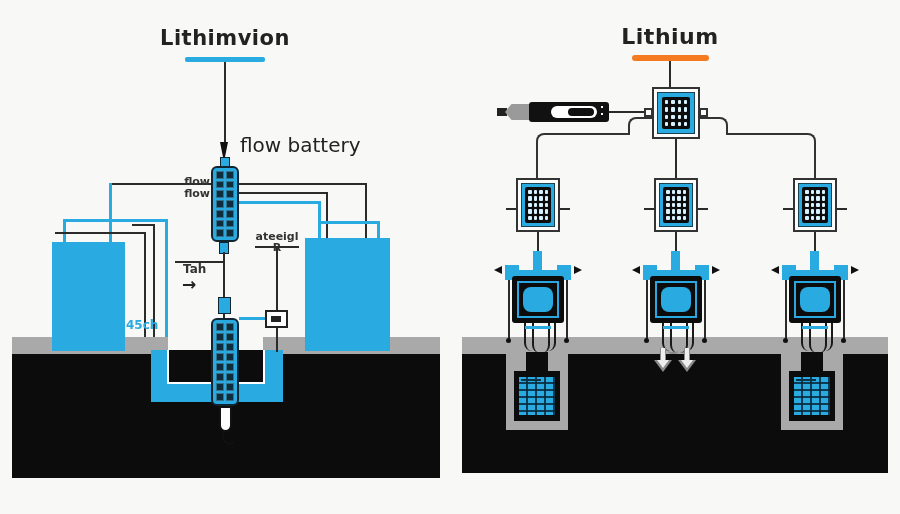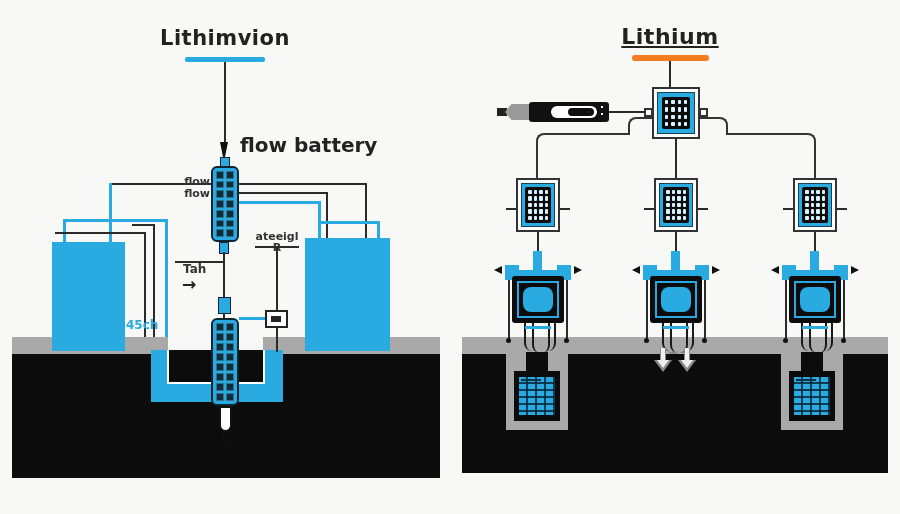--- a/index.html
+++ b/index.html
@@ -1,20 +1,20 @@
 <!DOCTYPE html>
 <html><head>
 <meta charset="utf-8">
 <style>
   html,body{margin:0;padding:0;background:#ffffff;}
   .stage{position:relative;width:900px;height:514px;background:#f8f8f7;overflow:hidden;
          font-family:"DejaVu Sans",sans-serif;color:#1a1a1a;}
   .abs{position:absolute;}
   .title{font-size:21px;font-weight:600;letter-spacing:.5px;text-align:center;color:#222;}
-  .hand{font-size:20px;font-weight:700;color:#222;}
+  .hand{font-size:20px;font-weight:400;color:#222;}
   .small{font-size:11px;font-weight:600;color:#333;line-height:1.0;}
   .blue{background:#29abe2;}
   .darkline{background:#2b2b2b;}
   .stack{background:#29abe2;border:2px solid #10252f;border-radius:6px;box-sizing:border-box;padding:3px;}
   .cell{background:#0e2d3d;border-radius:1px;box-shadow:inset 0 0 0 1px rgba(120,210,255,.4);}
   .module-outer{background:#fdfdfd;border:2px solid #333;box-sizing:border-box;}
   .module-inner{background:#29abe2;border:1px solid #19414f;box-sizing:border-box;}
   .dotpanel{background:#0c0c0c;border-radius:2px;box-sizing:border-box;padding:3px;}
   .dot{background:#d8f1ff;border-radius:1px;width:100%;height:100%;}
   .stub{background:#fdfdfd;border:2px solid #333;box-sizing:border-box;}
@@ -124,21 +124,21 @@
         <div class="cell"></div>
         <div class="cell"></div>
         <div class="cell"></div>
       </div>
     <div class="abs" style="left:219px;top:406px;width:13px;height:26px;background:#fdfdfd;border:2px solid #111;border-radius:0 0 10px 10px;box-sizing:border-box;"></div>
     <div class="abs" style="left:222px;top:428px;width:11px;height:13px;border:2px solid #111;border-color:transparent transparent #111 #111;border-radius:50%;"></div>
   </div>
 
   <div>
 
-    <div class="abs title" style="left:610px;top:24px;width:120px;font-size:22px;text-decoration:underline;">Lithium</div>
+    <div class="abs title" style="left:610px;top:24px;width:120px;font-size:22px;">Lithium</div>
     <div class="abs" style="left:632px;top:55px;width:77px;height:6px;background:#f47b20;border-radius:3px;"></div>
     <div class="abs darkline" style="left:669px;top:61px;width:2px;height:27px;"></div>
 
     <div>
       <div class="abs" style="left:497px;top:108px;width:10px;height:8px;background:#222;"></div>
       <div class="abs" style="left:505px;top:104px;width:26px;height:16px;background:#9a9a9a;clip-path:polygon(0 50%,25% 0,100% 0,100% 100%,25% 100%);"></div>
       <div class="abs" style="left:529px;top:102px;width:80px;height:20px;background:#111;border-radius:3px;"></div>
       <div class="abs" style="left:551px;top:106px;width:46px;height:12px;background:#fff;border-radius:6px;"></div>
       <div class="abs" style="left:568px;top:108px;width:26px;height:8px;background:#111;border-radius:4px;"></div>
       <div class="abs" style="left:601px;top:106px;width:2px;height:2px;background:#fff;"></div>

